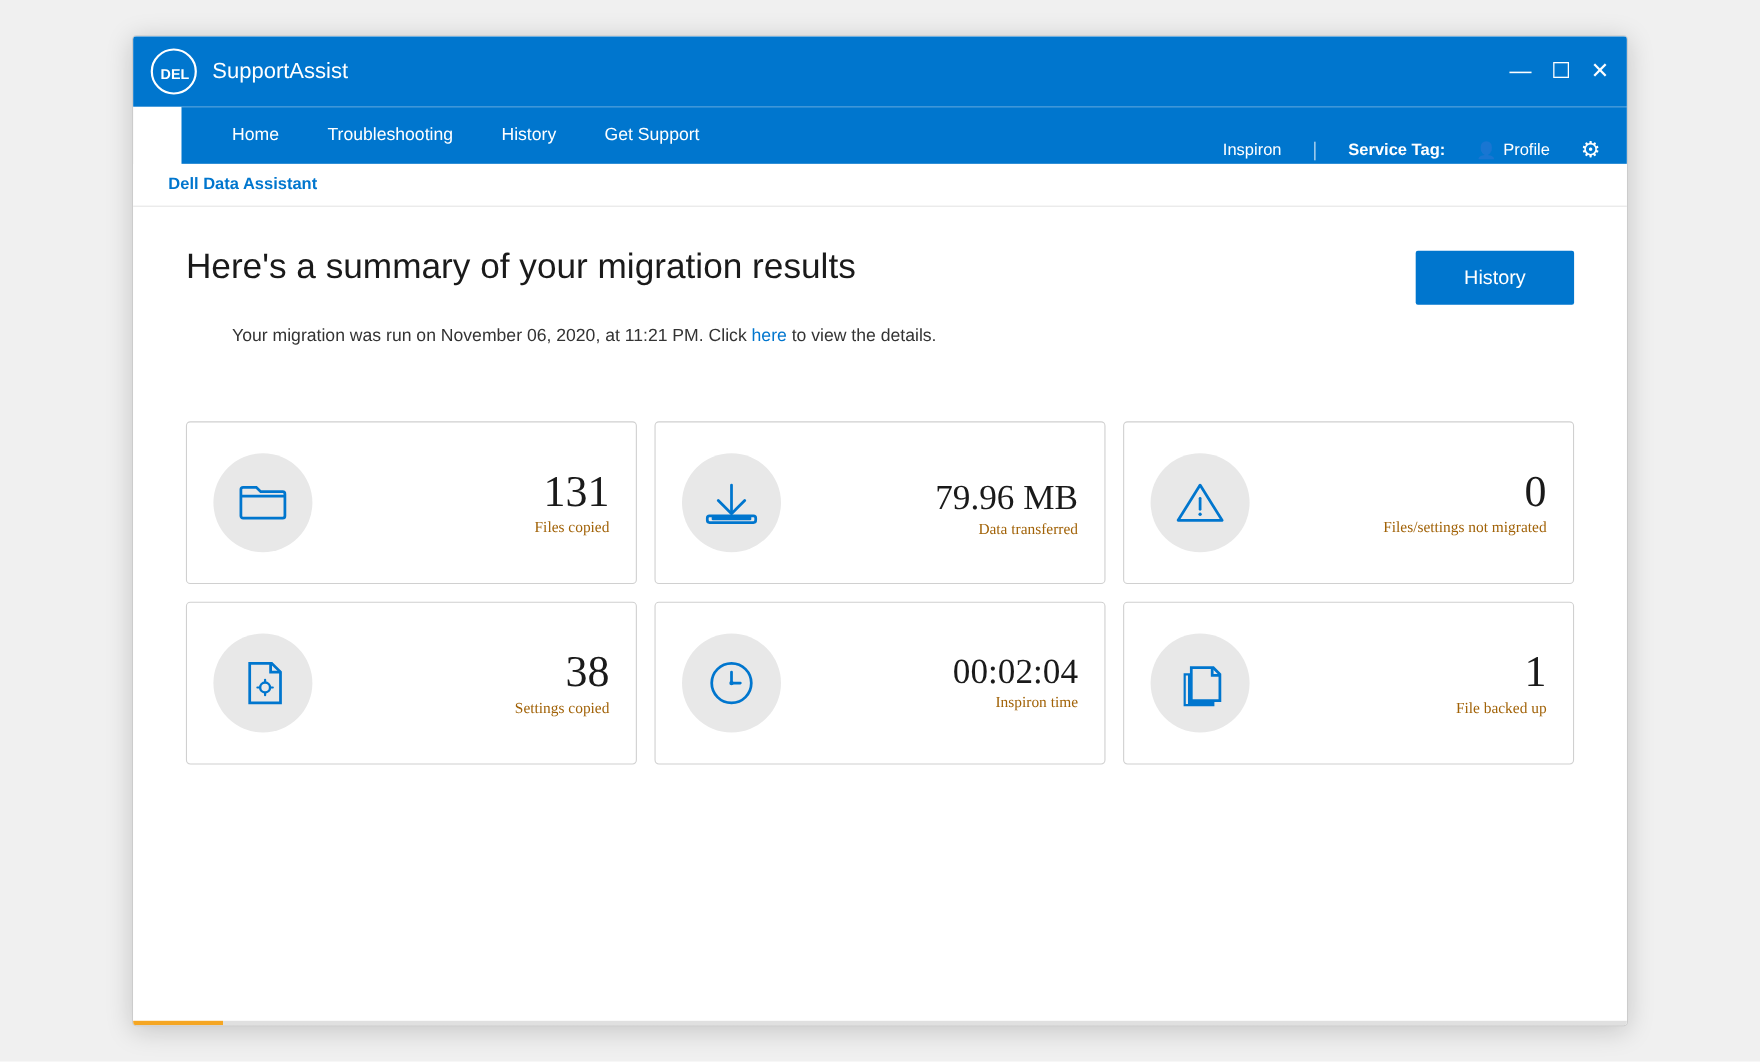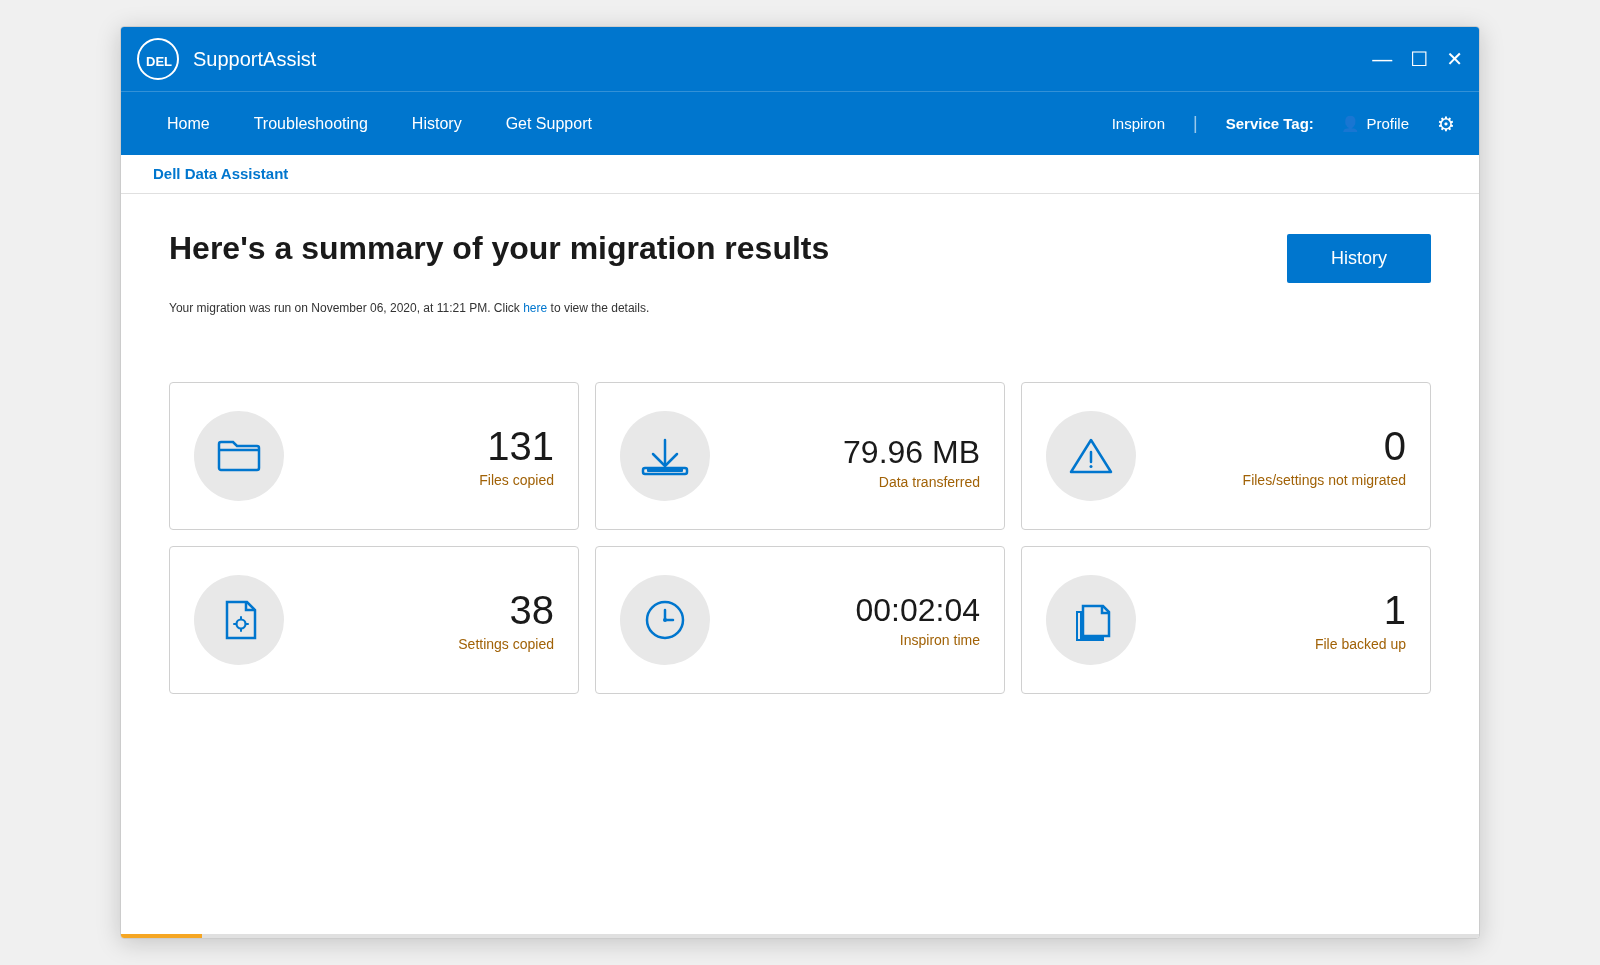--- a/index.html
+++ b/index.html
@@ -53,24 +53,25 @@
       font-size: 20px;
       cursor: pointer;
       color: #fff;
       line-height: 1;
     }
     
     .nav-bar {
       background: #0076ce;
       color: #fff;
       display: flex;
-      align-items: center;
+      align-items: flex-end;
       padding: 0 24px;
-      height: 64px;
+      height: 52px;
       border-top: 1px solid rgba(255,255,255,0.2);
+      margin-left: 44px;
     }
     .nav-left {
       display: flex;
       gap: 0;
       flex: 1;
     }
     .nav-item {
       color: #fff;
       font-size: 16px;
       padding: 0 22px;
@@ -120,39 +121,40 @@
       min-height: 740px;
     }
     .summary-header {
       display: flex;
       align-items: flex-start;
       justify-content: space-between;
       margin-bottom: 16px;
     }
     .summary-title {
       font-size: 32px;
-      font-weight: 700;
+      font-weight: 400;
       color: #1a1a1a;
     }
     .finish-button {
       background: #0076ce;
       color: #fff;
       border: none;
       padding: 14px 44px;
       font-size: 18px;
       cursor: pointer;
       border-radius: 2px;
       white-space: nowrap;
       margin-top: 4px;
     }
     .summary-subtitle {
-      font-size: 12px;
+      font-size: 16px;
       color: #333;
       margin-bottom: 8px;
       line-height: 1.6;
+      margin-left: 42px;
     }
     .summary-subtitle a {
       color: #0076ce;
       text-decoration: none;
     }
     
     .stats-grid {
       display: grid;
       grid-template-columns: repeat(3, 1fr);
       gap: 16px;
@@ -177,20 +179,21 @@
       justify-content: center;
       flex-shrink: 0;
     }
     .stat-icon-circle svg {
       width: 52px;
       height: 52px;
     }
     .stat-info {
       flex: 1;
       text-align: right;
+      font-family: Liberation Serif, serif;
     }
     .stat-value {
       font-size: 40px;
       font-weight: 300;
       color: #1a1a1a;
       line-height: 1.1;
     }
     .stat-label {
       font-size: 14px;
       color: #a16207;

